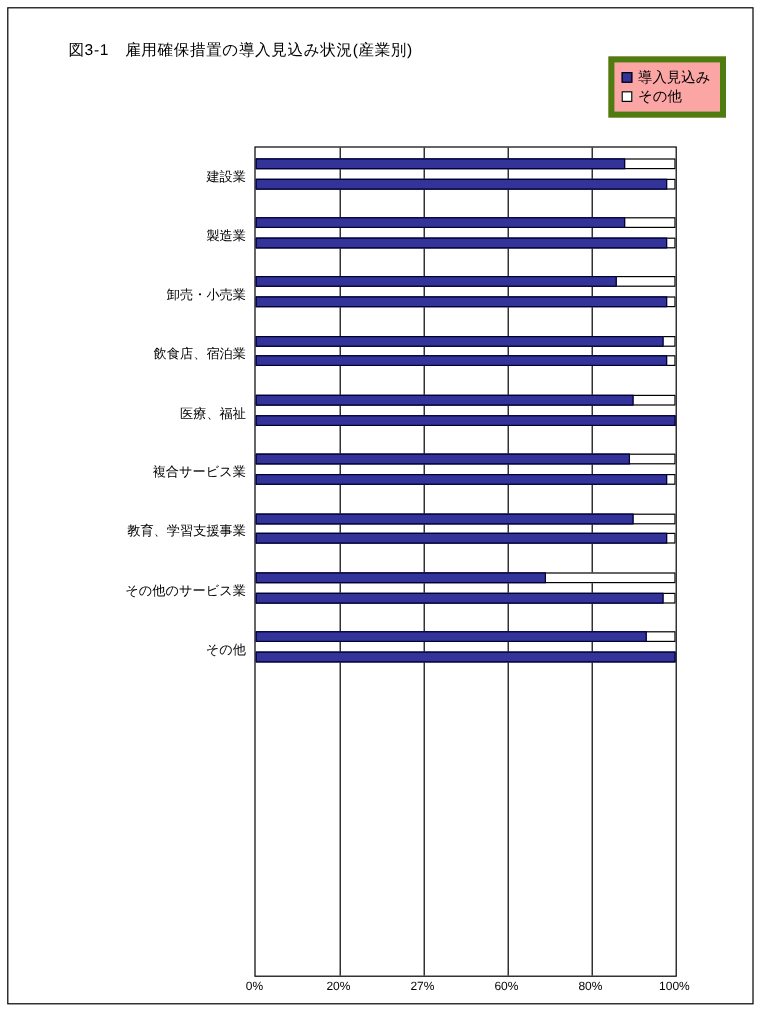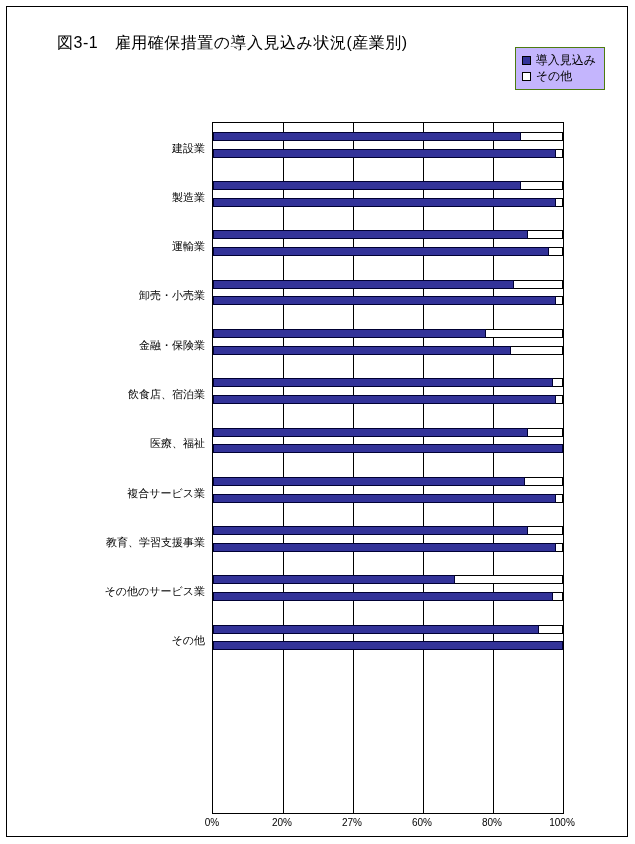--- a/index.html
+++ b/index.html
@@ -24,31 +24,31 @@
     width: 622px;
     height: 831px;
     border: 1px solid #000000;
     box-sizing: border-box;
     background: #ffffff;
   }
   #title {
     position: absolute;
     left: 50px;
     top: 26px;
-    font-size: 16px;
+    font-size: 13px;
     color: #000000;
     white-space: nowrap;
     letter-spacing: 0.5px;
   }
   #legend {
     position: absolute;
     right: 22px;
     top: 40px;
-    border: 1px solid #4d7c0f;
-    background: #c4b5fd;
+    border: 5px solid #4d7c0f;
+    background: #fca5a5;
     padding: 4px 8px 5px 6px;
     box-sizing: border-box;
   }
   .legend-row {
     display: flex;
     align-items: center;
     font-size: 12px;
     line-height: 16px;
     color: #000000;
     white-space: nowrap;
@@ -188,50 +188,28 @@
             <div class="bar-wrap" style="top: 8.87143px;">
               <div class="bar-total" style="width: 350px;"></div>
               <div class="bar-main" style="width: 308px;"></div>
             </div>
             <div class="bar-wrap" style="top: 25.6286px;">
               <div class="bar-total" style="width: 350px;"></div>
               <div class="bar-main" style="width: 343px;"></div>
             </div>
           </div>
           <div class="group" style="height: 49.2857px;">
-            <div class="cat-label" style="top: 18.6429px;">運輸業</div>
-            <div class="bar-wrap" style="top: 8.87143px;">
-              <div class="bar-total" style="width: 350px;"></div>
-              <div class="bar-main" style="width: 315px;"></div>
-            </div>
-            <div class="bar-wrap" style="top: 25.6286px;">
-              <div class="bar-total" style="width: 350px;"></div>
-              <div class="bar-main" style="width: 336px;"></div>
-            </div>
-          </div>
-          <div class="group" style="height: 49.2857px;">
             <div class="cat-label" style="top: 18.6429px;">卸売・小売業</div>
             <div class="bar-wrap" style="top: 8.87143px;">
               <div class="bar-total" style="width: 350px;"></div>
               <div class="bar-main" style="width: 301px;"></div>
             </div>
             <div class="bar-wrap" style="top: 25.6286px;">
               <div class="bar-total" style="width: 350px;"></div>
               <div class="bar-main" style="width: 343px;"></div>
-            </div>
-          </div>
-          <div class="group" style="height: 49.2857px;">
-            <div class="cat-label" style="top: 18.6429px;">金融・保険業</div>
-            <div class="bar-wrap" style="top: 8.87143px;">
-              <div class="bar-total" style="width: 350px;"></div>
-              <div class="bar-main" style="width: 273px;"></div>
-            </div>
-            <div class="bar-wrap" style="top: 25.6286px;">
-              <div class="bar-total" style="width: 350px;"></div>
-              <div class="bar-main" style="width: 297.5px;"></div>
             </div>
           </div>
           <div class="group" style="height: 49.2857px;">
             <div class="cat-label" style="top: 18.6429px;">飲食店、宿泊業</div>
             <div class="bar-wrap" style="top: 8.87143px;">
               <div class="bar-total" style="width: 350px;"></div>
               <div class="bar-main" style="width: 339.5px;"></div>
             </div>
             <div class="bar-wrap" style="top: 25.6286px;">
               <div class="bar-total" style="width: 350px;"></div>

